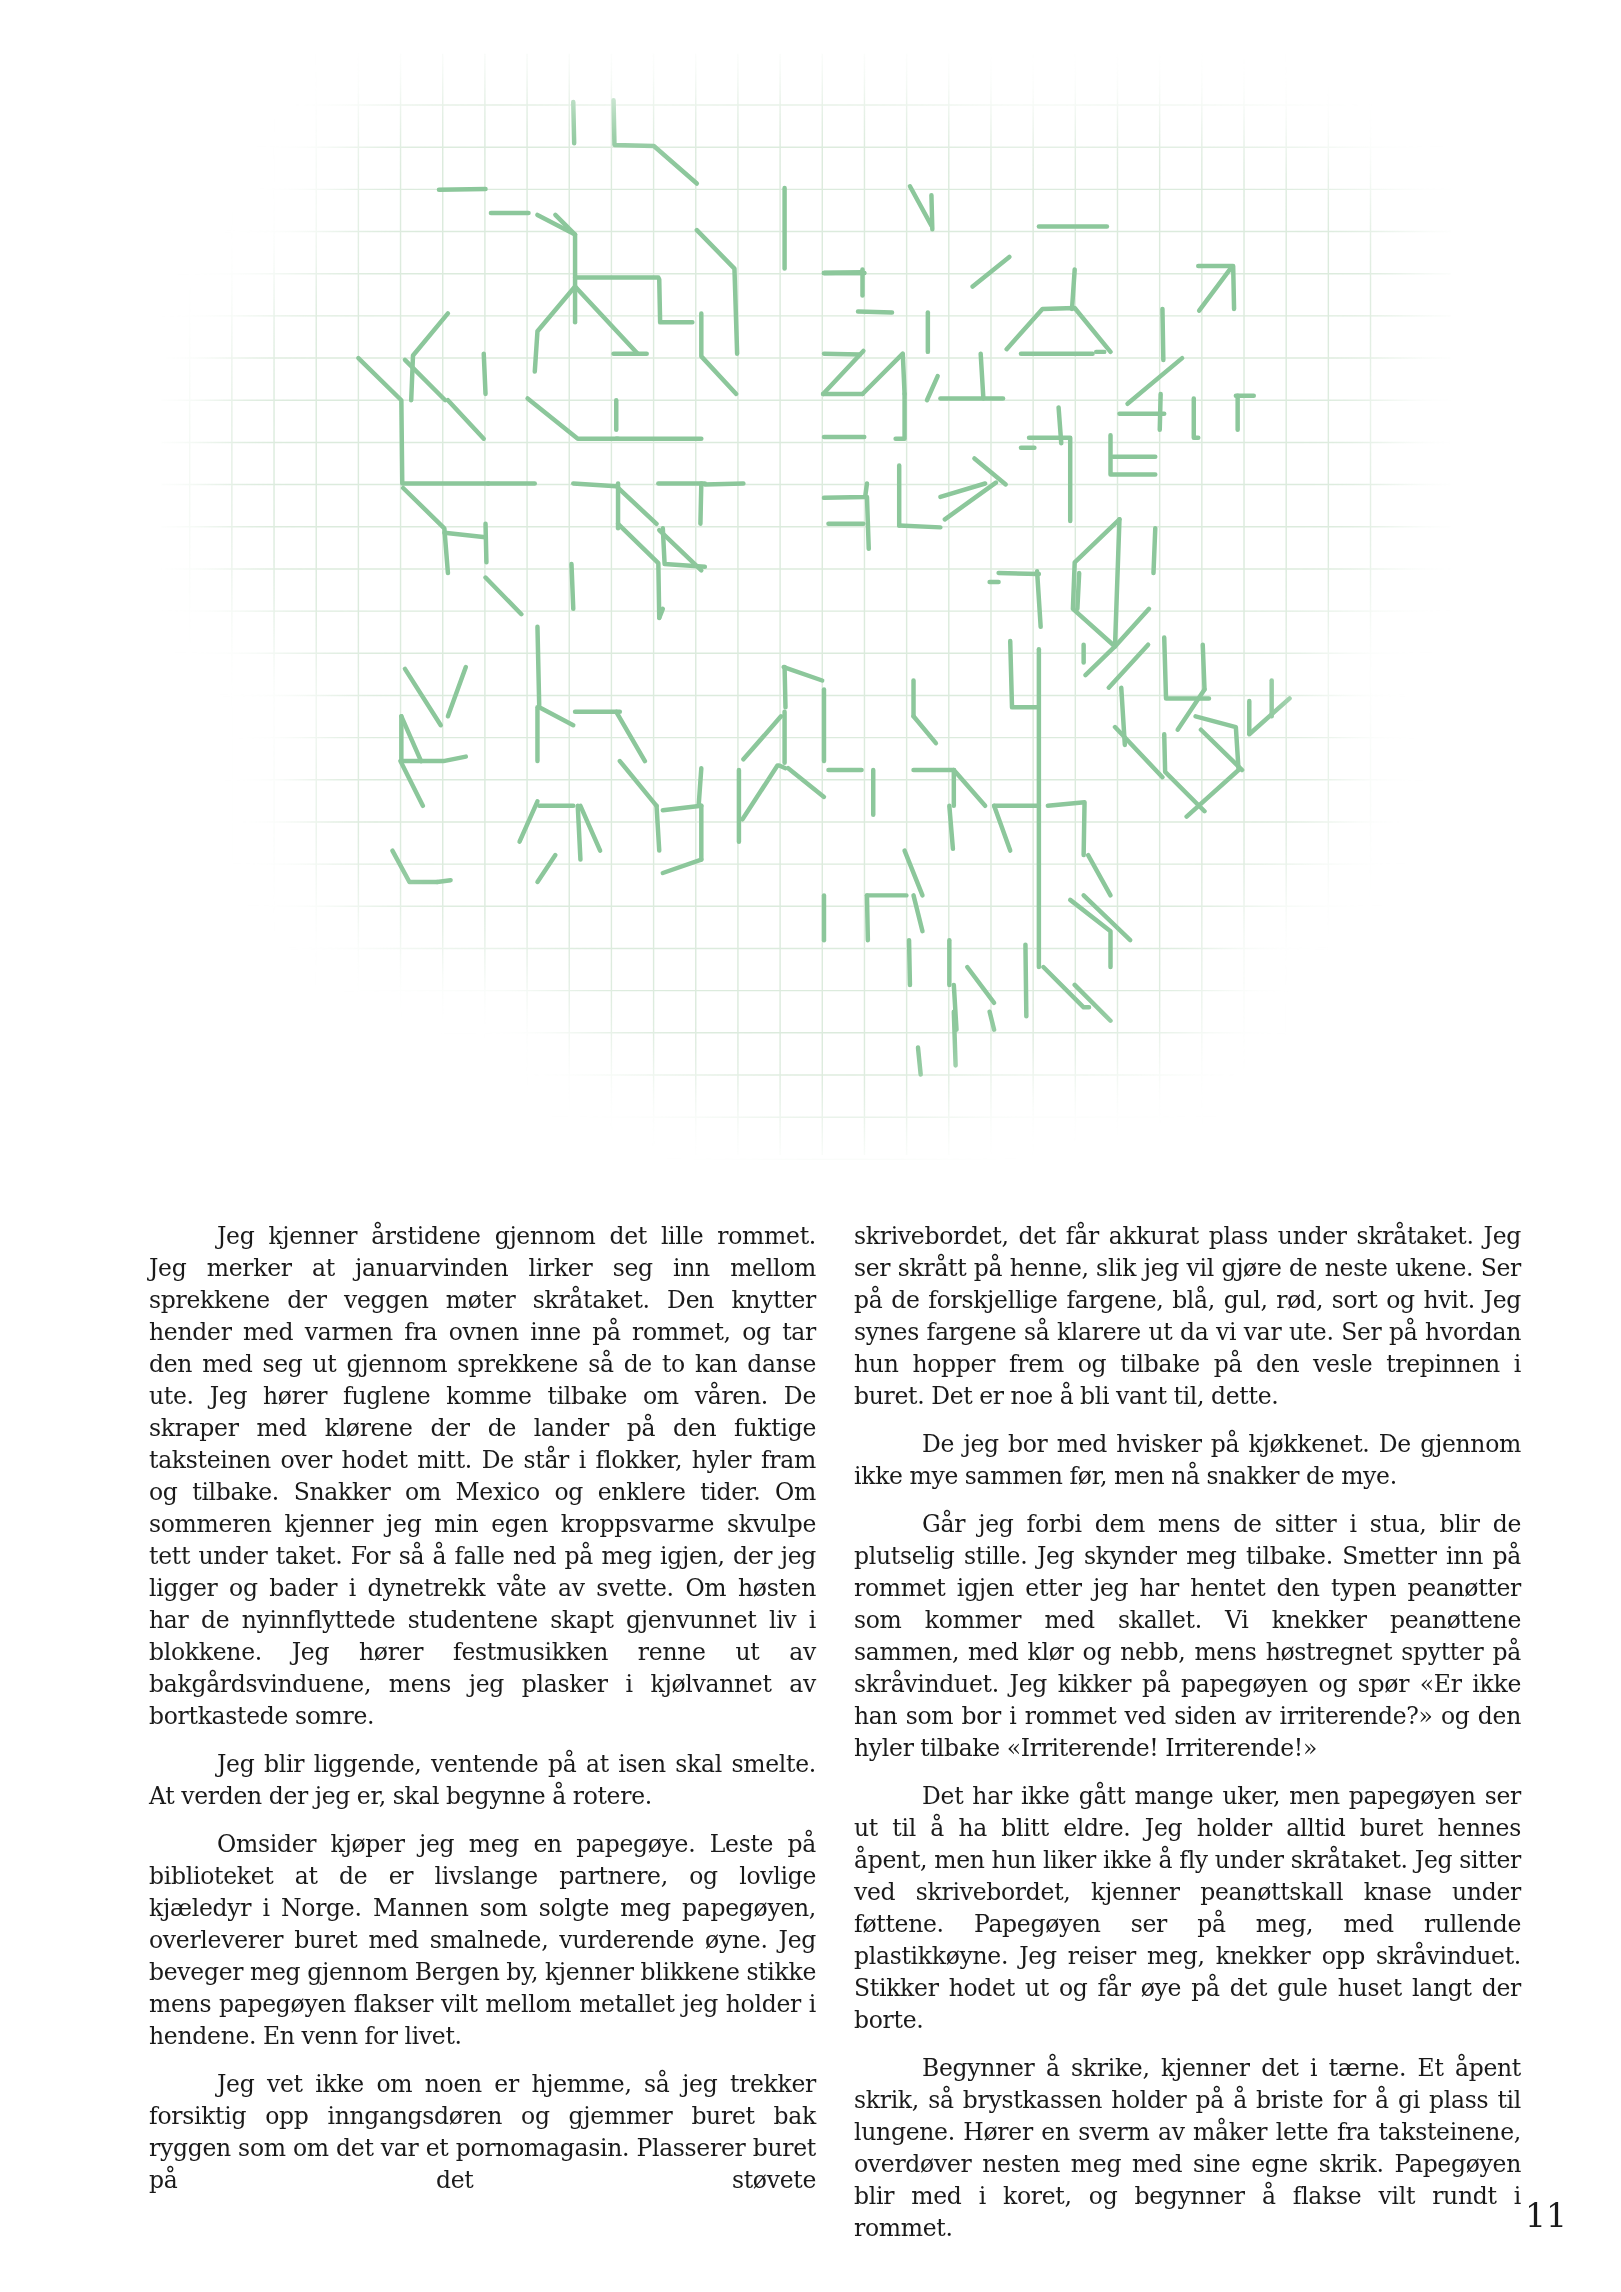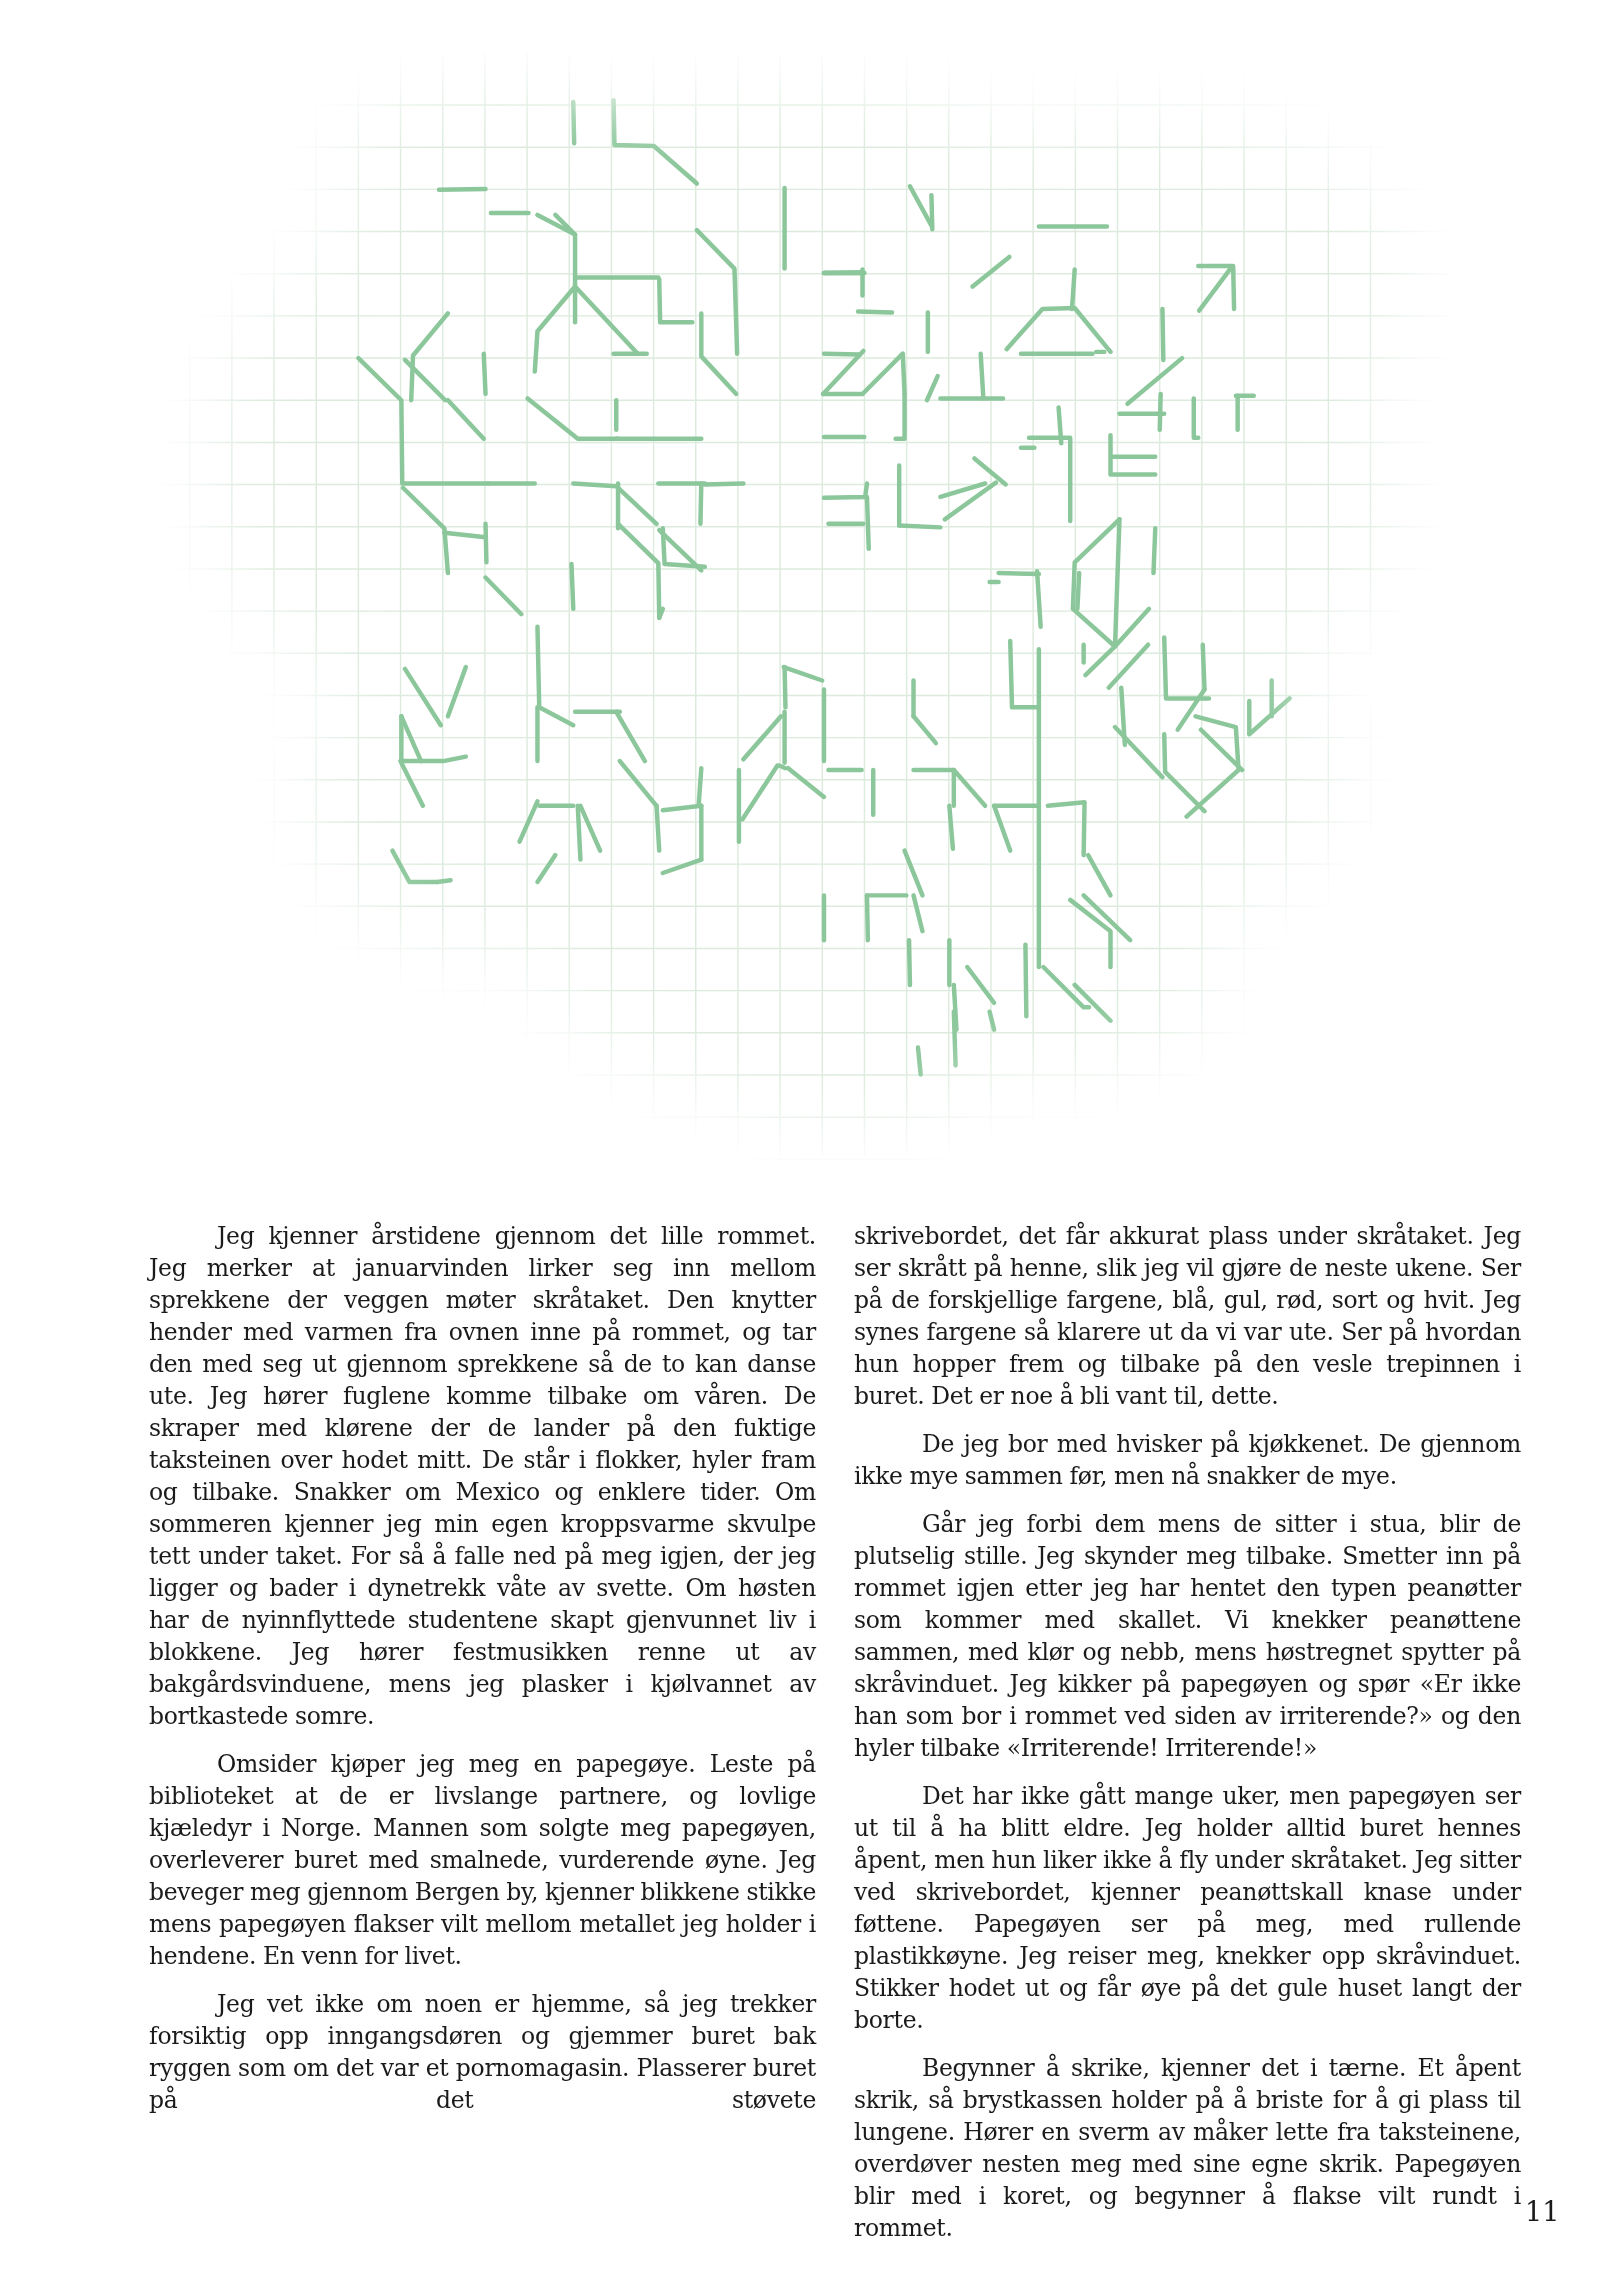--- a/index.html
+++ b/index.html
@@ -12,21 +12,21 @@
       text-align: justify; letter-spacing: -0.3px; word-spacing: -0.4px;
     }
     .col p { margin: 16px; text-indent: 0; }
     .col p.indent { text-indent: 68px; }
     .col p.last { text-align-last: left; }
     #col-left { left: 133px; }
     #col-right { left: 838px; }
     #page-number {
       position: absolute; left: 1525px; top: 2196px;
       font-family: "DejaVu Serif", "Liberation Serif", serif;
-      font-size: 27px; color: #1a1a1a;
+      font-size: 33px; color: #1a1a1a;
     }
   </style>
 </head>
 <body>
 
 <svg id="illustration" xmlns="http://www.w3.org/2000/svg" width="1622" height="1164" viewBox="0 0 1811 1300">
   <defs>
     <filter id="blur-soft" x="-20%" y="-20%" width="140%" height="140%">
       <feGaussianBlur stdDeviation="38"></feGaussianBlur>
     </filter>
@@ -272,20 +272,21 @@
         <polyline points="1165,1080 1210,1125 1216,1125" fill="none" stroke="#8cc79b" stroke-width="5" stroke-linecap="round" stroke-linejoin="round"></polyline>
         <polyline points="1105,1130 1110,1150" fill="none" stroke="#8cc79b" stroke-width="5" stroke-linecap="round" stroke-linejoin="round"></polyline>
         <polyline points="1065,1130 1067,1190" fill="none" stroke="#8cc79b" stroke-width="5" stroke-linecap="round" stroke-linejoin="round"></polyline>
         <polyline points="1025,1170 1028,1200" fill="none" stroke="#8cc79b" stroke-width="5" stroke-linecap="round" stroke-linejoin="round"></polyline>
       </g>
   </g>
 </svg>
 
 <div id="col-left" class="col">
     <p class="indent">Jeg kjenner årstidene gjennom det lille rommet. Jeg merker at januarvinden lirker seg inn mellom sprekkene der veggen møter skråtaket. Den knytter hender med varmen fra ovnen inne på rommet, og tar den med seg ut gjennom sprekkene så de to kan danse ute. Jeg hører fuglene komme tilbake om våren. De skraper med klørene der de lander på den fuktige taksteinen over hodet mitt. De står i flokker, hyler fram og tilbake. Snakker om Mexico og enklere tider. Om sommeren kjenner jeg min egen kroppsvarme skvulpe tett under taket. For så å falle ned på meg igjen, der jeg ligger og bader i dynetrekk våte av svette. Om høsten har de nyinnflyttede studentene skapt gjenvunnet liv i blokkene. Jeg hører festmusikken renne ut av bakgårdsvinduene, mens jeg plasker i kjølvannet av bortkastede somre.</p>
+    <p class="indent">Jeg blir liggende, ventende på at isen skal smelte. At verden der jeg er, skal begynne å rotere.</p>
     <p class="indent">Omsider kjøper jeg meg en papegøye. Leste på biblioteket at de er livslange partnere, og lovlige kjæledyr i Norge. Mannen som solgte meg papegøyen, overleverer buret med smalnede, vurderende øyne. Jeg beveger meg gjennom Bergen by, kjenner blikkene stikke mens papegøyen flakser vilt mellom metallet jeg holder i hendene. En venn for livet.</p>
     <p class="indent" style="text-align-last: justify;">Jeg vet ikke om noen er hjemme, så jeg trekker forsiktig opp inngangsdøren og gjemmer buret bak ryggen som om det var et pornomagasin. Plasserer buret på det støvete</p>
   </div>
 <div id="col-right" class="col">
     <p>skrivebordet, det får akkurat plass under skråtaket. Jeg ser skrått på henne, slik jeg vil gjøre de neste ukene. Ser på de forskjellige fargene, blå, gul, rød, sort og hvit. Jeg synes fargene så klarere ut da vi var ute. Ser på hvordan hun hopper frem og tilbake på den vesle trepinnen i buret. Det er noe å bli vant til, dette.</p>
     <p class="indent">De jeg bor med hvisker på kjøkkenet. De gjennom ikke mye sammen før, men nå snakker de mye.</p>
     <p class="indent">Går jeg forbi dem mens de sitter i stua, blir de plutselig stille. Jeg skynder meg tilbake. Smetter inn på rommet igjen etter jeg har hentet den typen peanøtter som kommer med skallet. Vi knekker peanøttene sammen, med klør og nebb, mens høstregnet spytter på skråvinduet. Jeg kikker på papegøyen og spør «Er ikke han som bor i rommet ved siden av irriterende?» og den hyler tilbake «Irriterende! Irriterende!»</p>
     <p class="indent">Det har ikke gått mange uker, men papegøyen ser ut til å ha blitt eldre. Jeg holder alltid buret hennes åpent, men hun liker ikke å fly under skråtaket. Jeg sitter ved skrivebordet, kjenner peanøttskall knase under føttene. Papegøyen ser på meg, med rullende plastikkøyne. Jeg reiser meg, knekker opp skråvinduet. Stikker hodet ut og får øye på det gule huset langt der borte.</p>
     <p class="indent last">Begynner å skrike, kjenner det i tærne. Et åpent skrik, så brystkassen holder på å briste for å gi plass til lungene. Hører en sverm av måker lette fra taksteinene, overdøver nesten meg med sine egne skrik. Papegøyen blir med i koret, og begynner å flakse vilt rundt i rommet.</p>
   </div>

